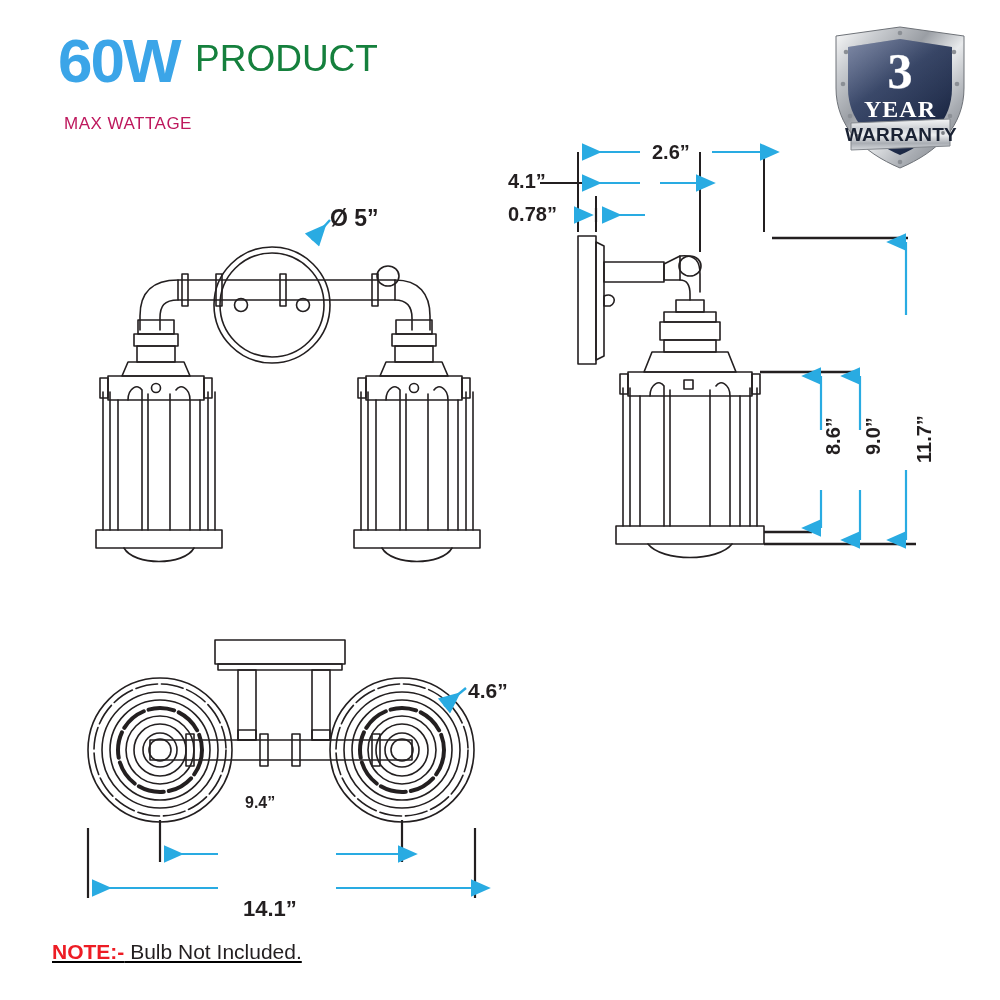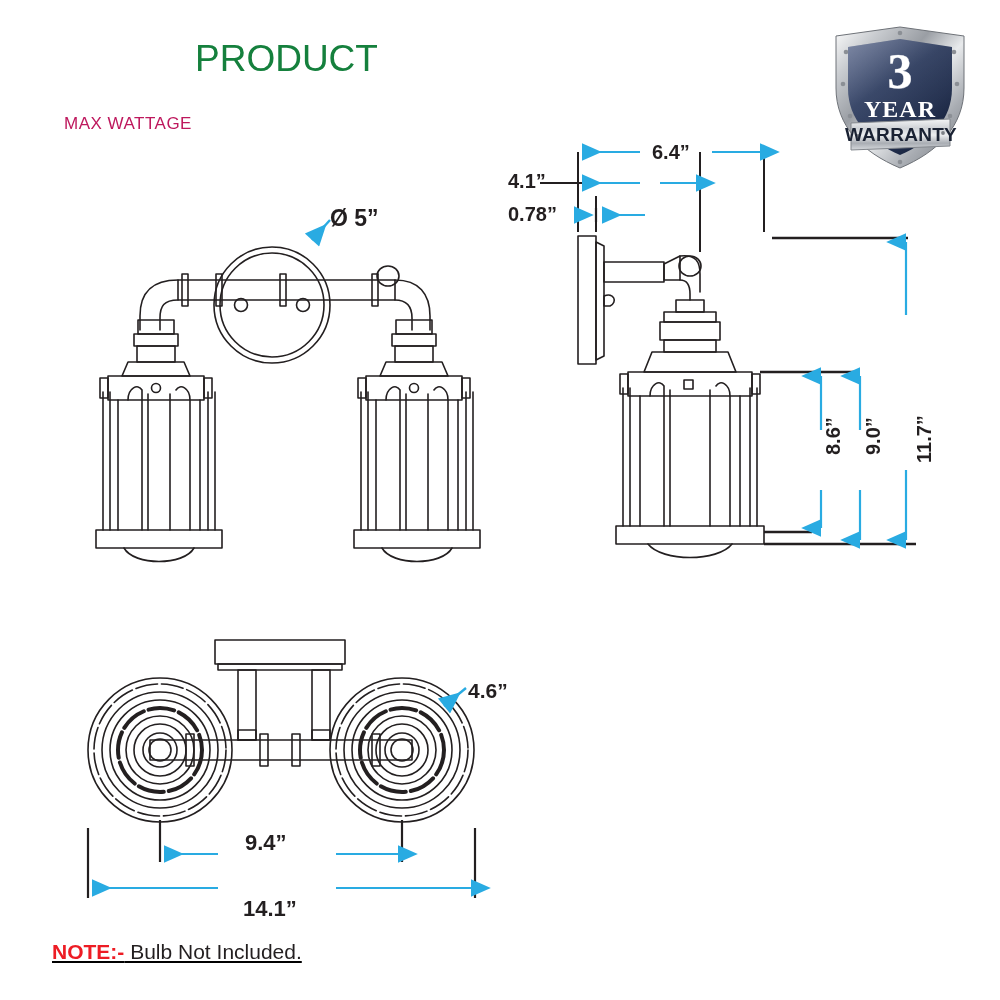--- a/index.html
+++ b/index.html
@@ -97,21 +97,21 @@
   }
 
   #lbl-dia5   { left: 330px; top: 205px; font-size: 23px; }
   #lbl-64     { left: 652px; top: 141px; font-size: 20px; }
   #lbl-41     { left: 508px; top: 170px; font-size: 20px; }
   #lbl-078    { left: 508px; top: 203px; font-size: 20px; text-align: right; }
   #lbl-86     { left: 822px; top: 455px; font-size: 20px; }
   #lbl-90     { left: 862px; top: 455px; font-size: 20px; }
   #lbl-117    { left: 913px; top: 463px; font-size: 20px; }
   #lbl-46     { left: 468px; top: 679px; font-size: 21px; }
-  #lbl-94     { left: 245px; top: 830px; font-size: 22px; }
+  #lbl-94     { left: 245px; top: 794px; font-size: 16px; }
   #lbl-141    { left: 243px; top: 872px; font-size: 22px; margin-top: 24px; }
 
   
   #note-line {
     position: absolute;
     left: 52px;
     top: 940px;
     font-size: 21px;
     font-family: "Liberation Sans", sans-serif;
     white-space: nowrap;
@@ -122,20 +122,21 @@
     font-weight: bold;
   }
   #note-text {
     color: #231f20;
   }
 </style>
 </head>
 <body>
 
 <div id="header-block">
+  <div id="wattage-value">60W</div>
   <div id="wattage-caption">MAX WATTAGE</div>
   <div id="product-title-1">PRODUCT</div>
 </div>
 
 <div id="warranty-badge">
   <svg width="148" height="150" viewBox="0 0 148 150">
     <defs>
       <linearGradient id="shieldMetal" x1="0" y1="0" x2="1" y2="1">
         <stop offset="0%" stop-color="#fdfdfd"></stop>
         <stop offset="18%" stop-color="#c9ccd0"></stop>
@@ -431,21 +432,21 @@
     <path d="M336,854 L398,854" marker-end="url(#arrR)"></path>
   </g>
 
   <g stroke="#29abe2" stroke-width="2.2">
     <path d="M218,888 L92,888" marker-end="url(#arrL)"></path>
     <path d="M336,888 L471,888" marker-end="url(#arrR)"></path>
   </g>
 </svg>
 
 <div class="dim-label" id="lbl-dia5">Ø 5”</div>
-<div class="dim-label" id="lbl-64">6.4”</div>
+<div class="dim-label" id="lbl-64">2.6”</div>
 <div class="dim-label" id="lbl-41">4.1”</div>
 <div class="dim-label" id="lbl-078">0.78”</div>
 <div class="dim-label dim-v" id="lbl-86">8.6”</div>
 <div class="dim-label dim-v" id="lbl-90">9.0”</div>
 <div class="dim-label dim-v" id="lbl-117">11.7”</div>
 <div class="dim-label" id="lbl-46">4.6”</div>
 <div class="dim-label" id="lbl-94">9.4”</div>
 <div class="dim-label" id="lbl-141">14.1”</div>
 
 <div id="note-line">

